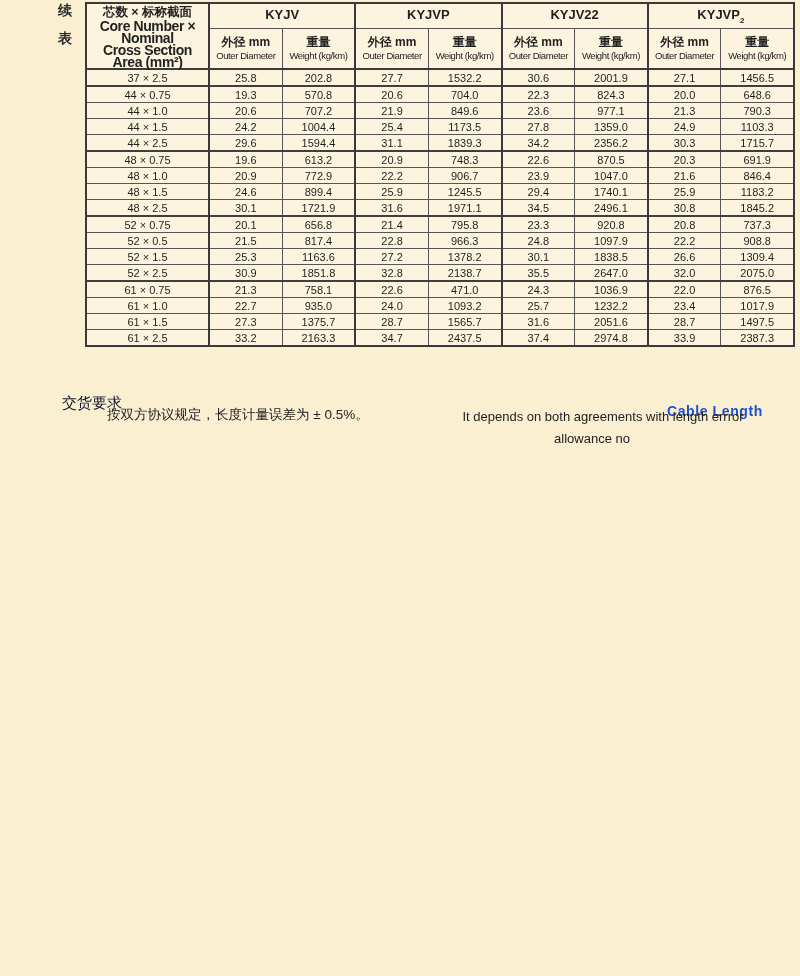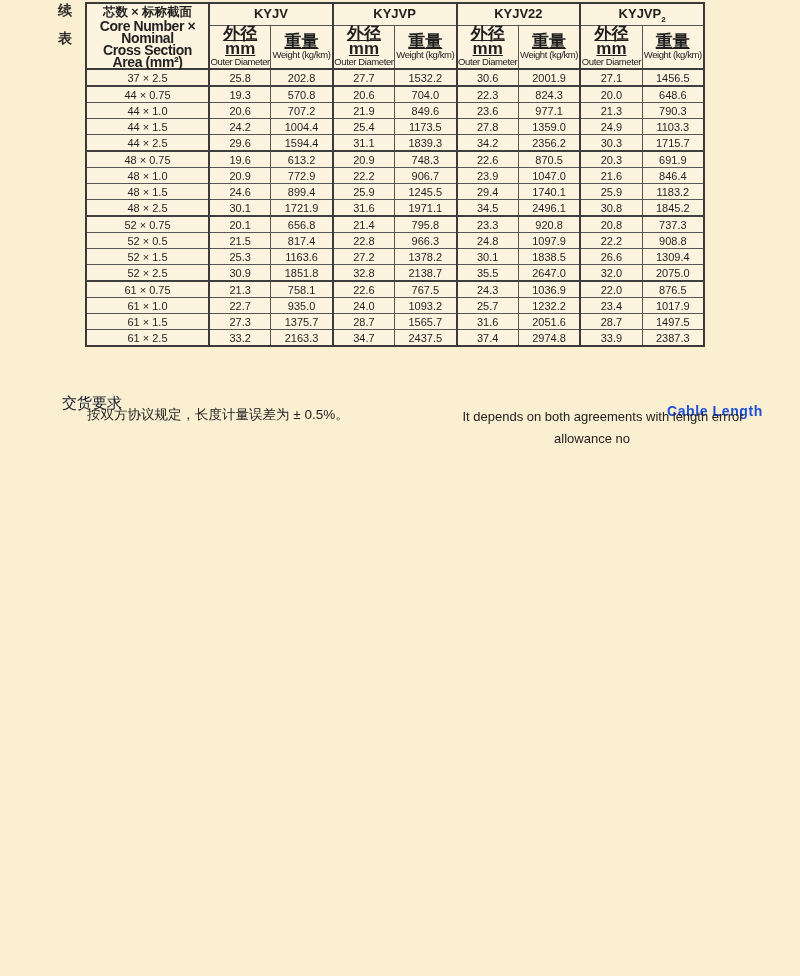--- a/index.html
+++ b/index.html
@@ -10,45 +10,45 @@
     color:#1f1f1f;
     position:relative;
     overflow:hidden;
   }
   
   .cont-label{position:absolute;left:58px;top:3px;display:flex;flex-direction:column;gap:13px;
     font-size:14px;font-weight:bold;color:#2b2b2b;line-height:15px;}
   
   table.spec{
     position:absolute;left:85px;top:2px;
-    width:620px;border-collapse:collapse;table-layout:fixed;
+    width:710px;border-collapse:collapse;table-layout:fixed;
     border:2px solid #3a3a3a;
     background:#fdf4df;
   }
   table.spec th, table.spec td{
     border:1px solid #565656;
     padding:0;text-align:center;vertical-align:middle;
     font-weight:normal;
   }
   table.spec .gb{border-left:2px solid #3a3a3a;}
   table.spec thead tr.grp-row th{height:20px;font-size:13px;font-weight:bold;}
   table.spec thead tr.sub-row th{height:33px;}
   table.spec thead{border-bottom:2px solid #3a3a3a;}
   th.rowhead{width:121px;border-right:2px solid #3a3a3a;}
   th.rowhead .cn{font-size:12.5px;font-weight:bold;line-height:16px;}
   th.rowhead .en{font-size:14px;letter-spacing:-0.4px;line-height:12px;color:#222;}
-  .sub-cn{font-size:17px;font-weight:bold;line-height:15px;text-decoration:underline;}
+  .sub-cn{font-size:12px;font-weight:bold;line-height:15px;}
   .sub-en{font-size:9.5px;letter-spacing:-0.4px;line-height:11px;color:#222;}
   .gsub{font-size:8px;}
   table.spec tbody td{height:15px;font-size:11px;}
   table.spec tbody td.core{font-size:11px;margin-top:16px;}
   table.spec tbody tr.sep td{border-top:2px solid #3f3f3f;}
   
   .cn-title{position:absolute;left:62px;top:377px;font-size:15px;font-weight:normal;color:#0f172a;margin-top:17px;}
-  .cn-body{position:absolute;left:87px;top:406px;font-size:13.5px;color:#222;}
+  .cn-body{position:absolute;left:107px;top:406px;font-size:13.5px;color:#222;}
   .en-title{position:absolute;left:667px;top:378px;font-size:14px;font-weight:bold;color:#1d4ed8;letter-spacing:0.6px;margin-top:25px;}
   .en-body{position:absolute;left:424px;top:406px;width:336px;font-size:13px;line-height:22px;color:#222;}
   .en-body .l1{text-indent:22px;text-align:center;}
 </style>
 </head>
 <body>
 
 <div class="cont-label">
   <span>续</span>
   <span>表</span>
@@ -244,21 +244,21 @@
         <td class="gb">35.5</td>
         <td>2647.0</td>
         <td class="gb">32.0</td>
         <td>2075.0</td>
       </tr>
       <tr class="sep">
         <td class="core">61 × 0.75</td>
         <td class="gb">21.3</td>
         <td>758.1</td>
         <td class="gb">22.6</td>
-        <td>767.5</td>
+        <td>471.0</td>
         <td class="gb">24.3</td>
         <td>1036.9</td>
         <td class="gb">22.0</td>
         <td>876.5</td>
       </tr>
       <tr>
         <td class="core">61 × 1.0</td>
         <td class="gb">22.7</td>
         <td>935.0</td>
         <td class="gb">24.0</td>

